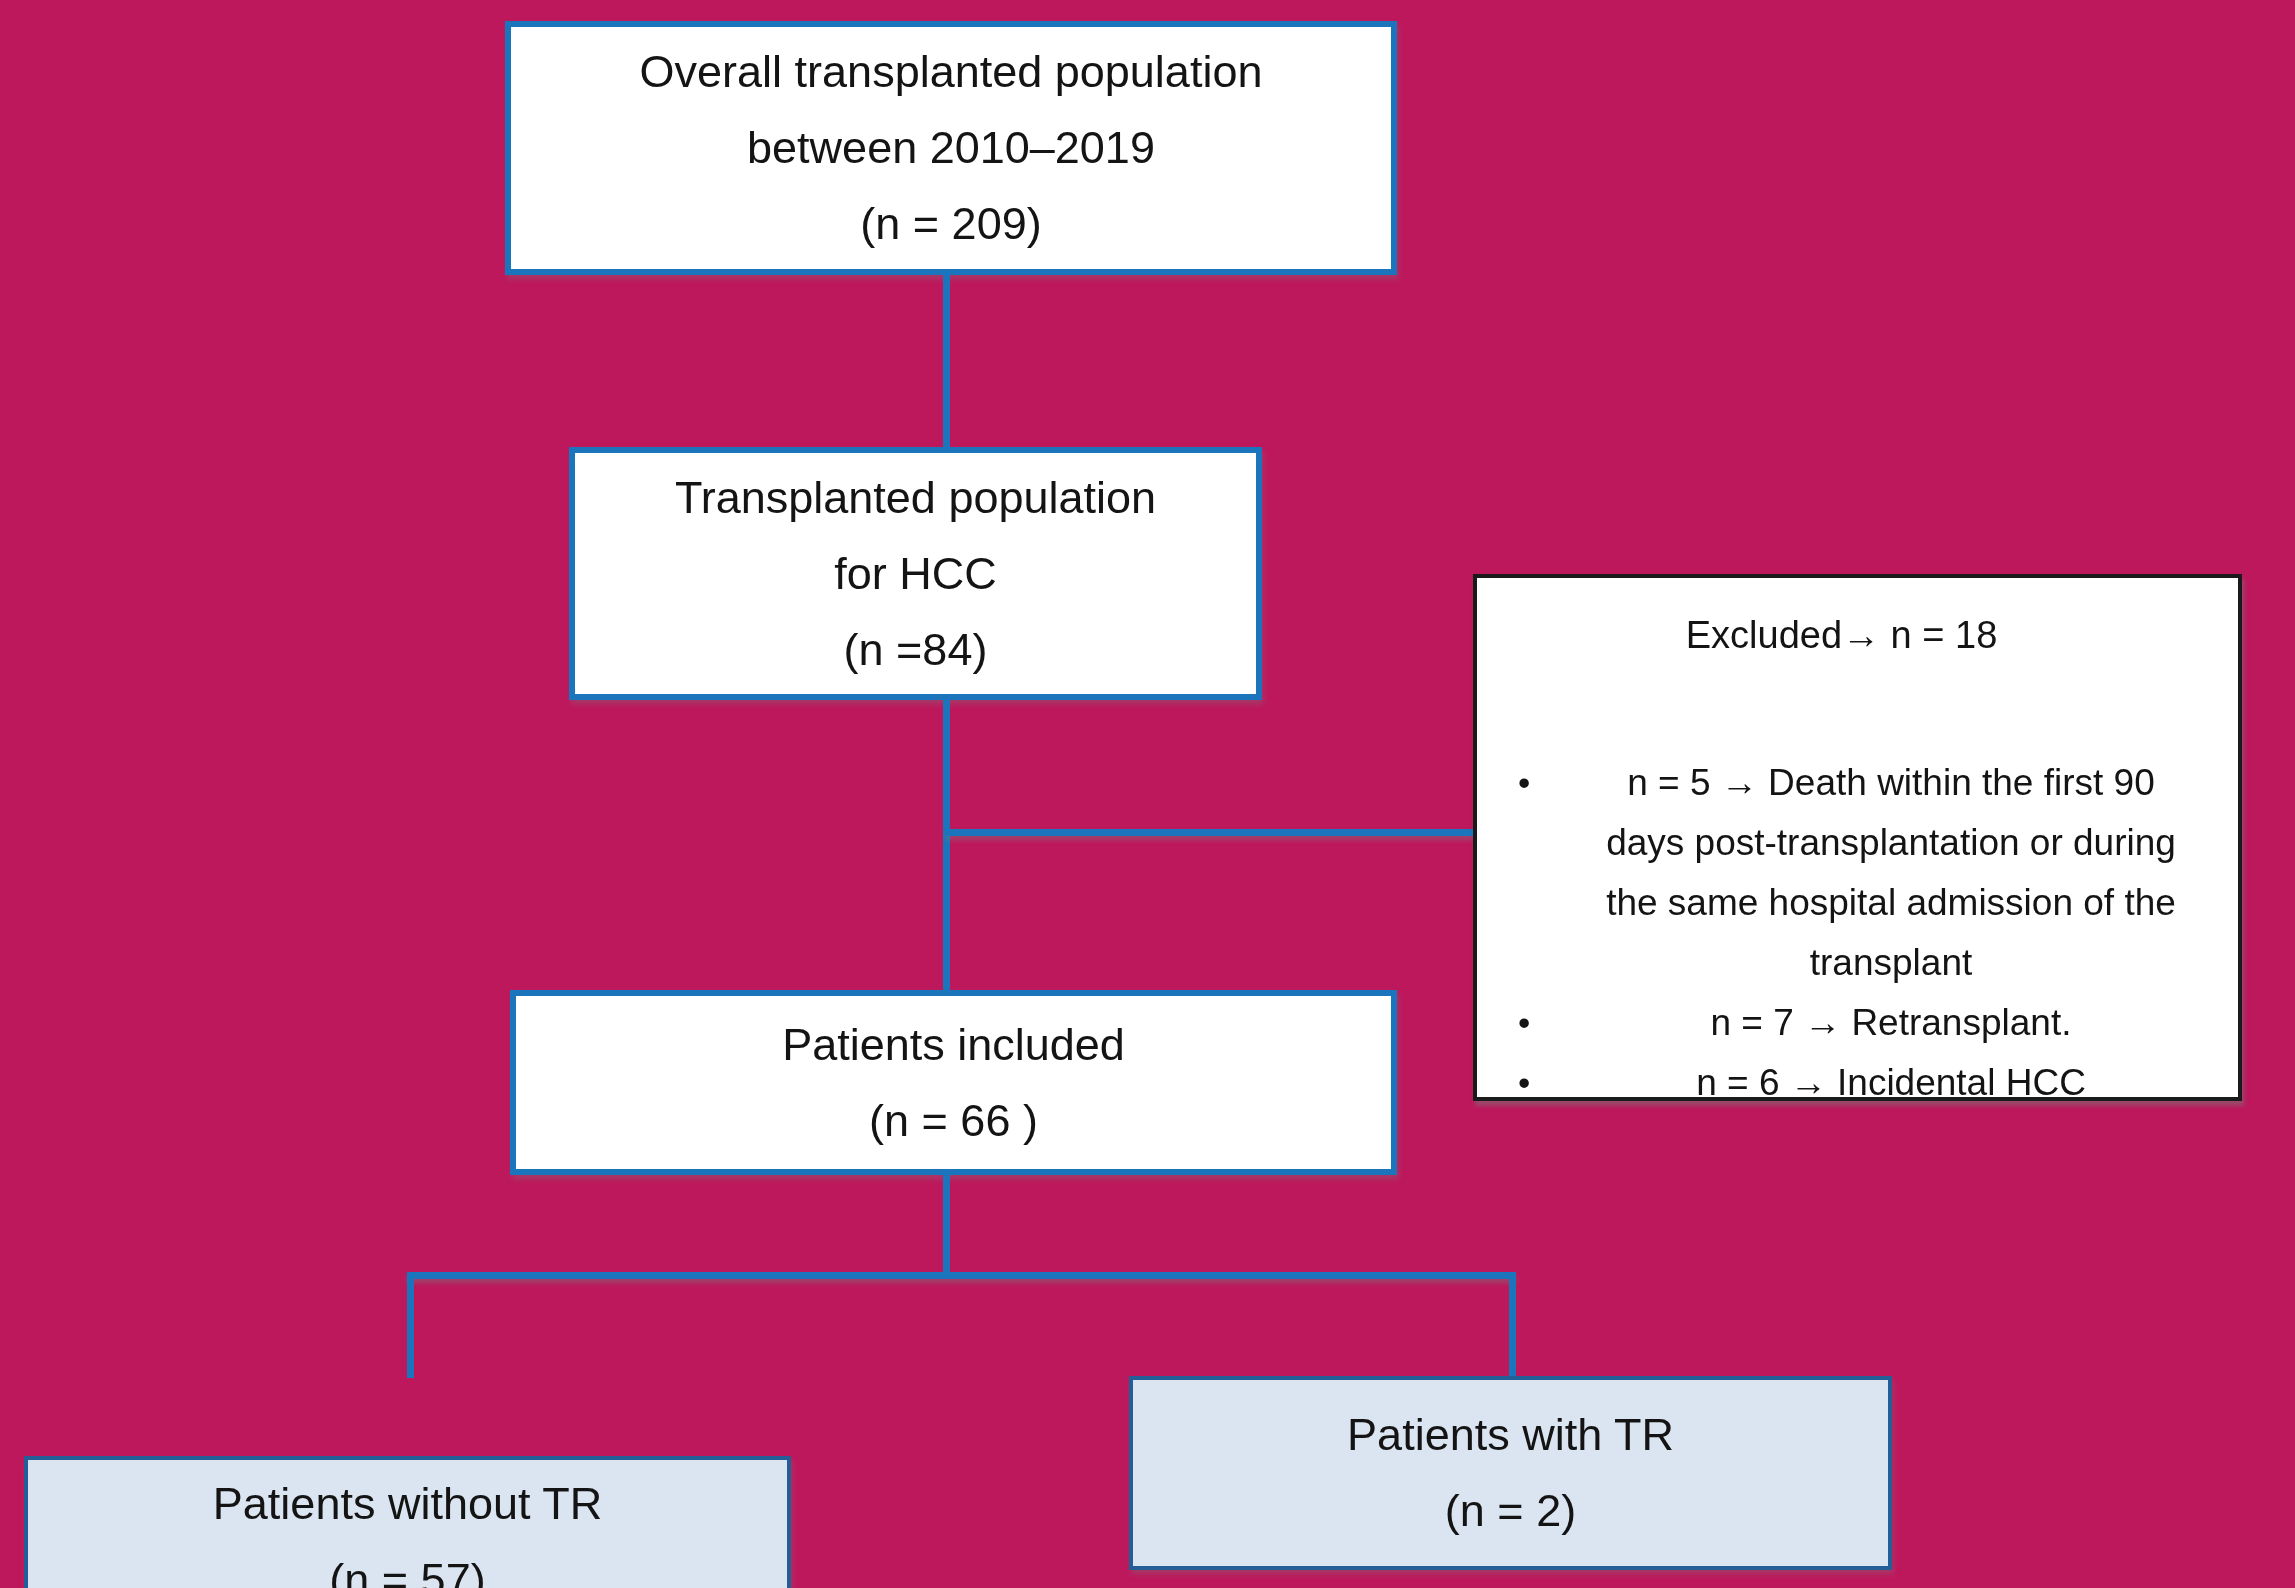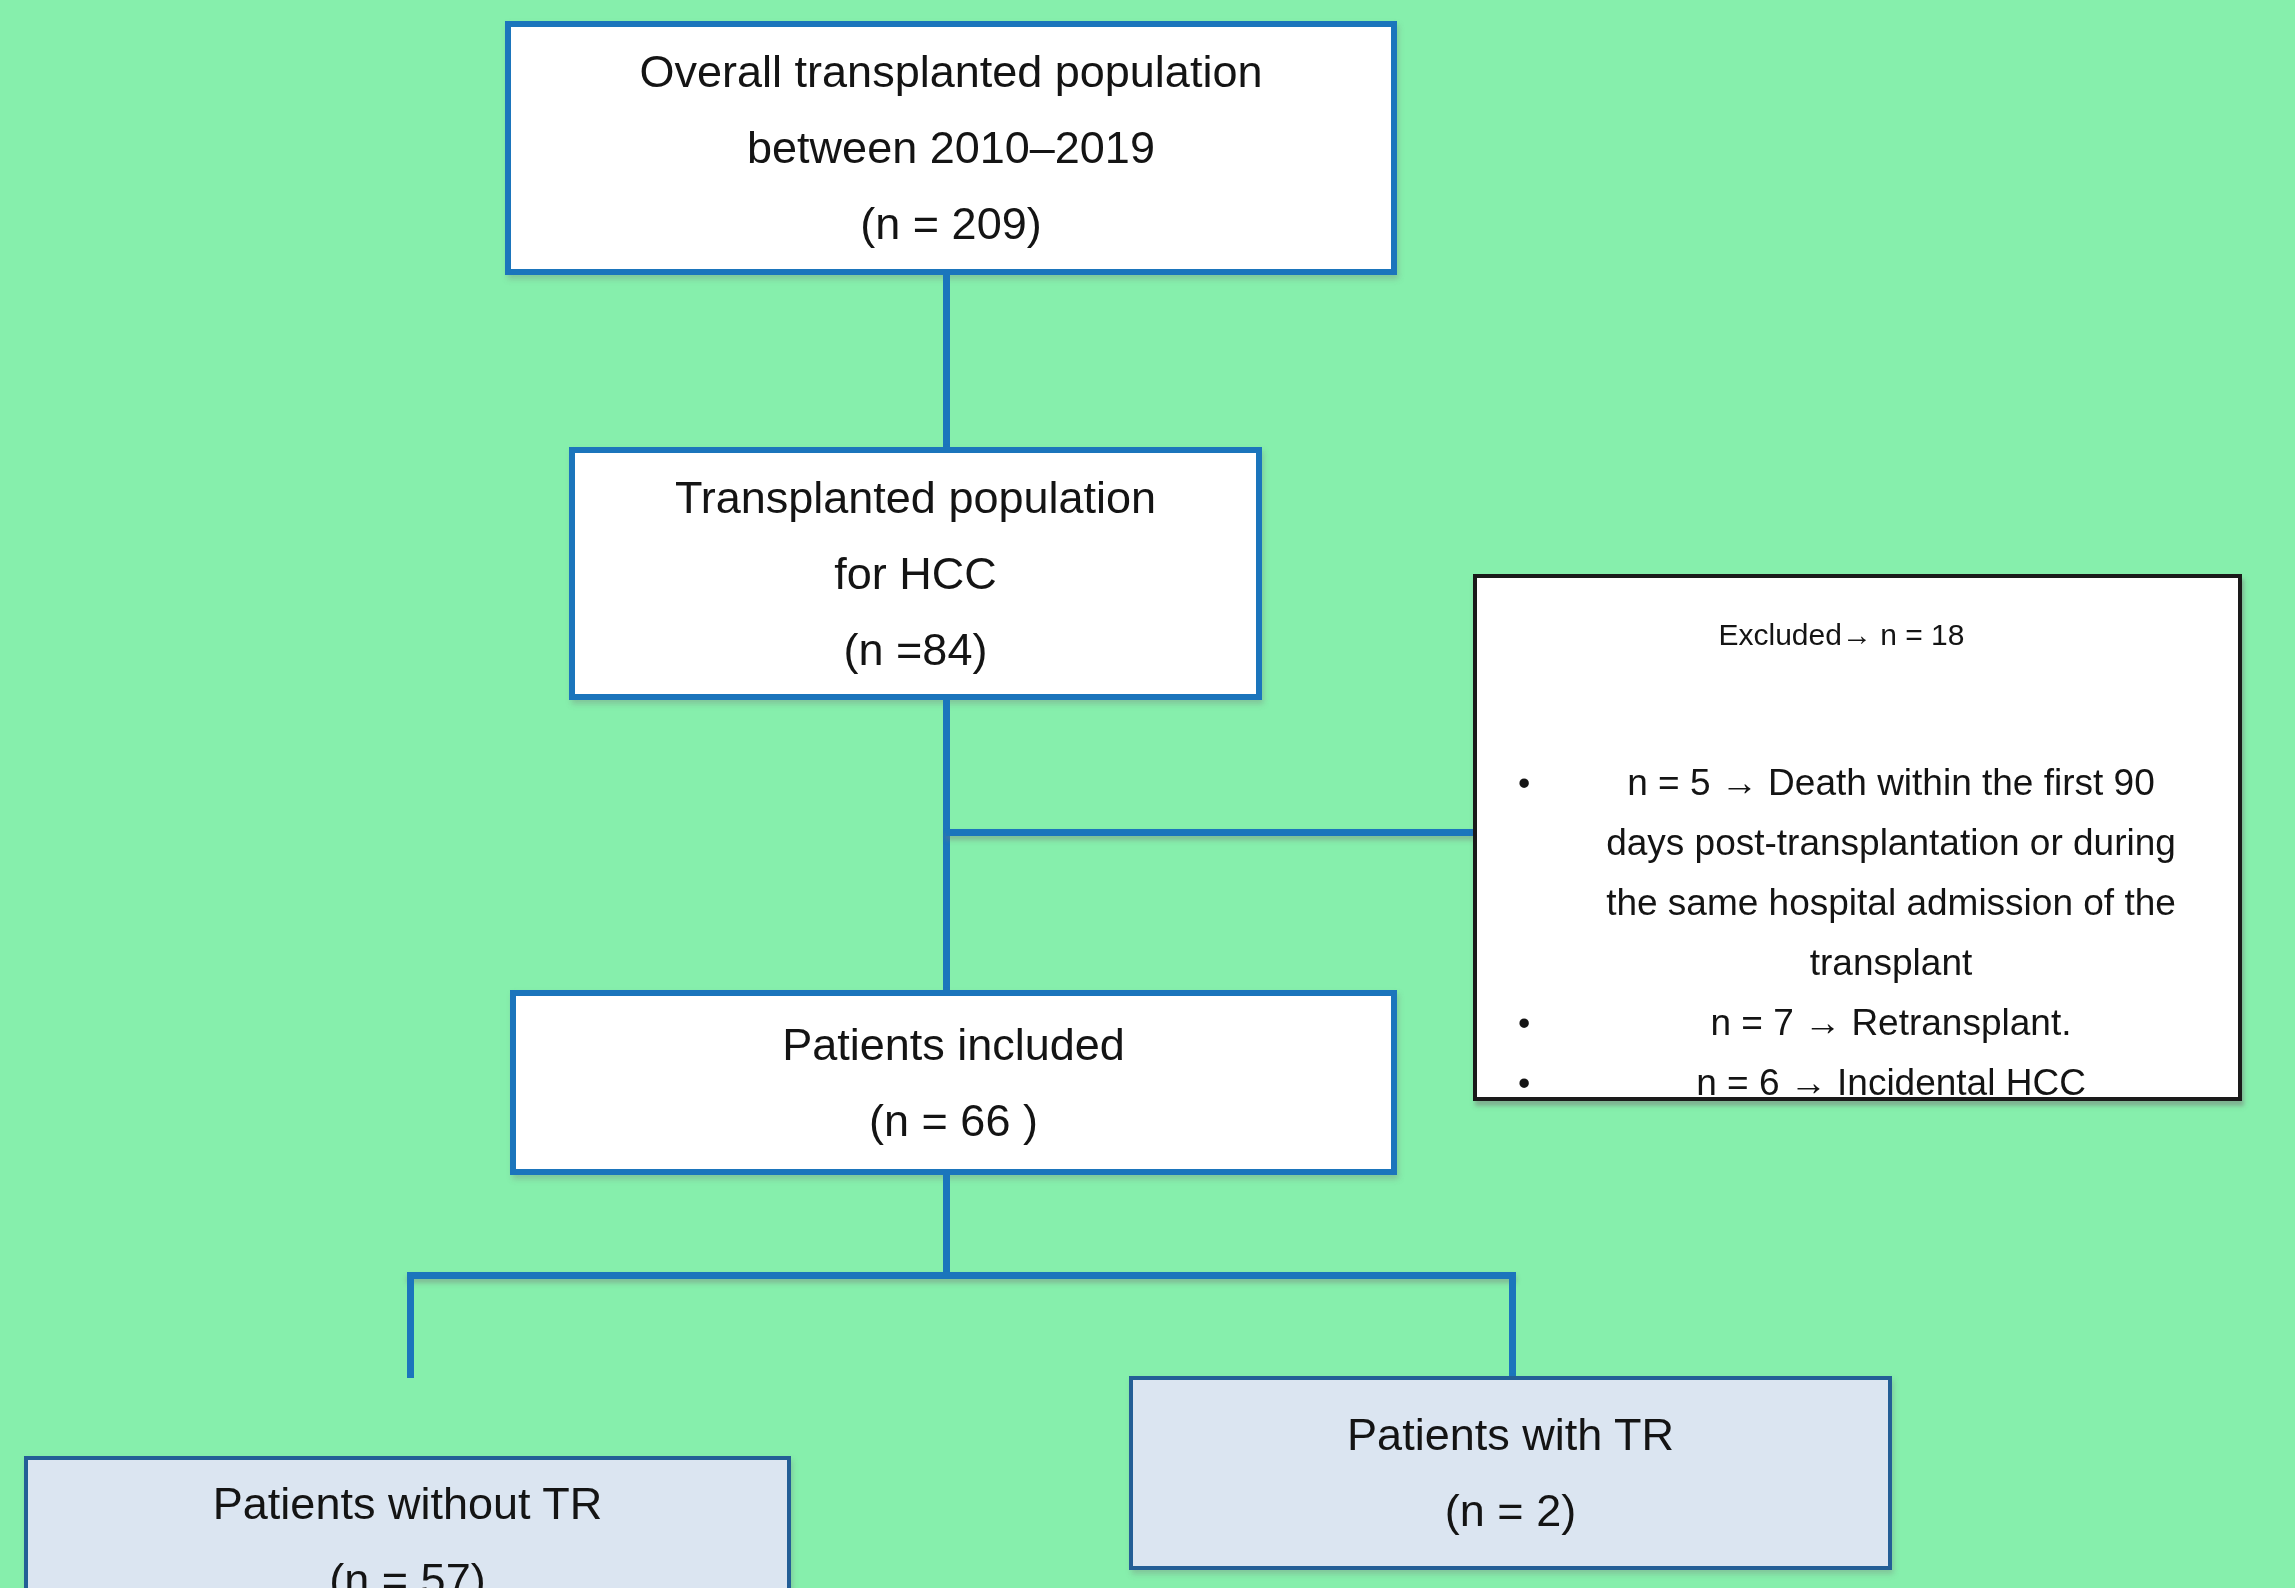--- a/index.html
+++ b/index.html
@@ -1,20 +1,20 @@
 <!DOCTYPE html>
 <html style="font-size:12.7px"><head>
 <meta charset="utf-8">
 <style>
   html, body { margin: 0; padding: 0; background: #ffffff; }
   #figure {
     position: relative;
     width: 2295px;
     height: 1589px;
-    background: #86efac;
+    background: #be185d;
     font-family: "Liberation Sans", sans-serif;
     color: #141414;
     overflow: hidden;
     text-decoration: underline;
   }
   .node {
     position: absolute;
     box-sizing: border-box;
     display: flex;
     flex-direction: column;
@@ -51,21 +51,21 @@
     top: 574px;
     width: 769px;
     height: 527px;
     border: 4px solid #1a1a1a;
     background: #ffffff;
     box-shadow: 2.4px 4.8px 4px rgba(120,120,120,0.5);
     padding: 33px 32px 0 0;
   }
   #excluded-title {
     text-align: center;
-    font-size: 30px;
+    font-size: 38px;
     line-height: 48px;
   }
   #excluded-list {
     list-style: none;
     margin: 94px 0 0 0;
     padding: 0;
   }
   #excluded-list li {
     position: relative;
     padding-left: 107px;

